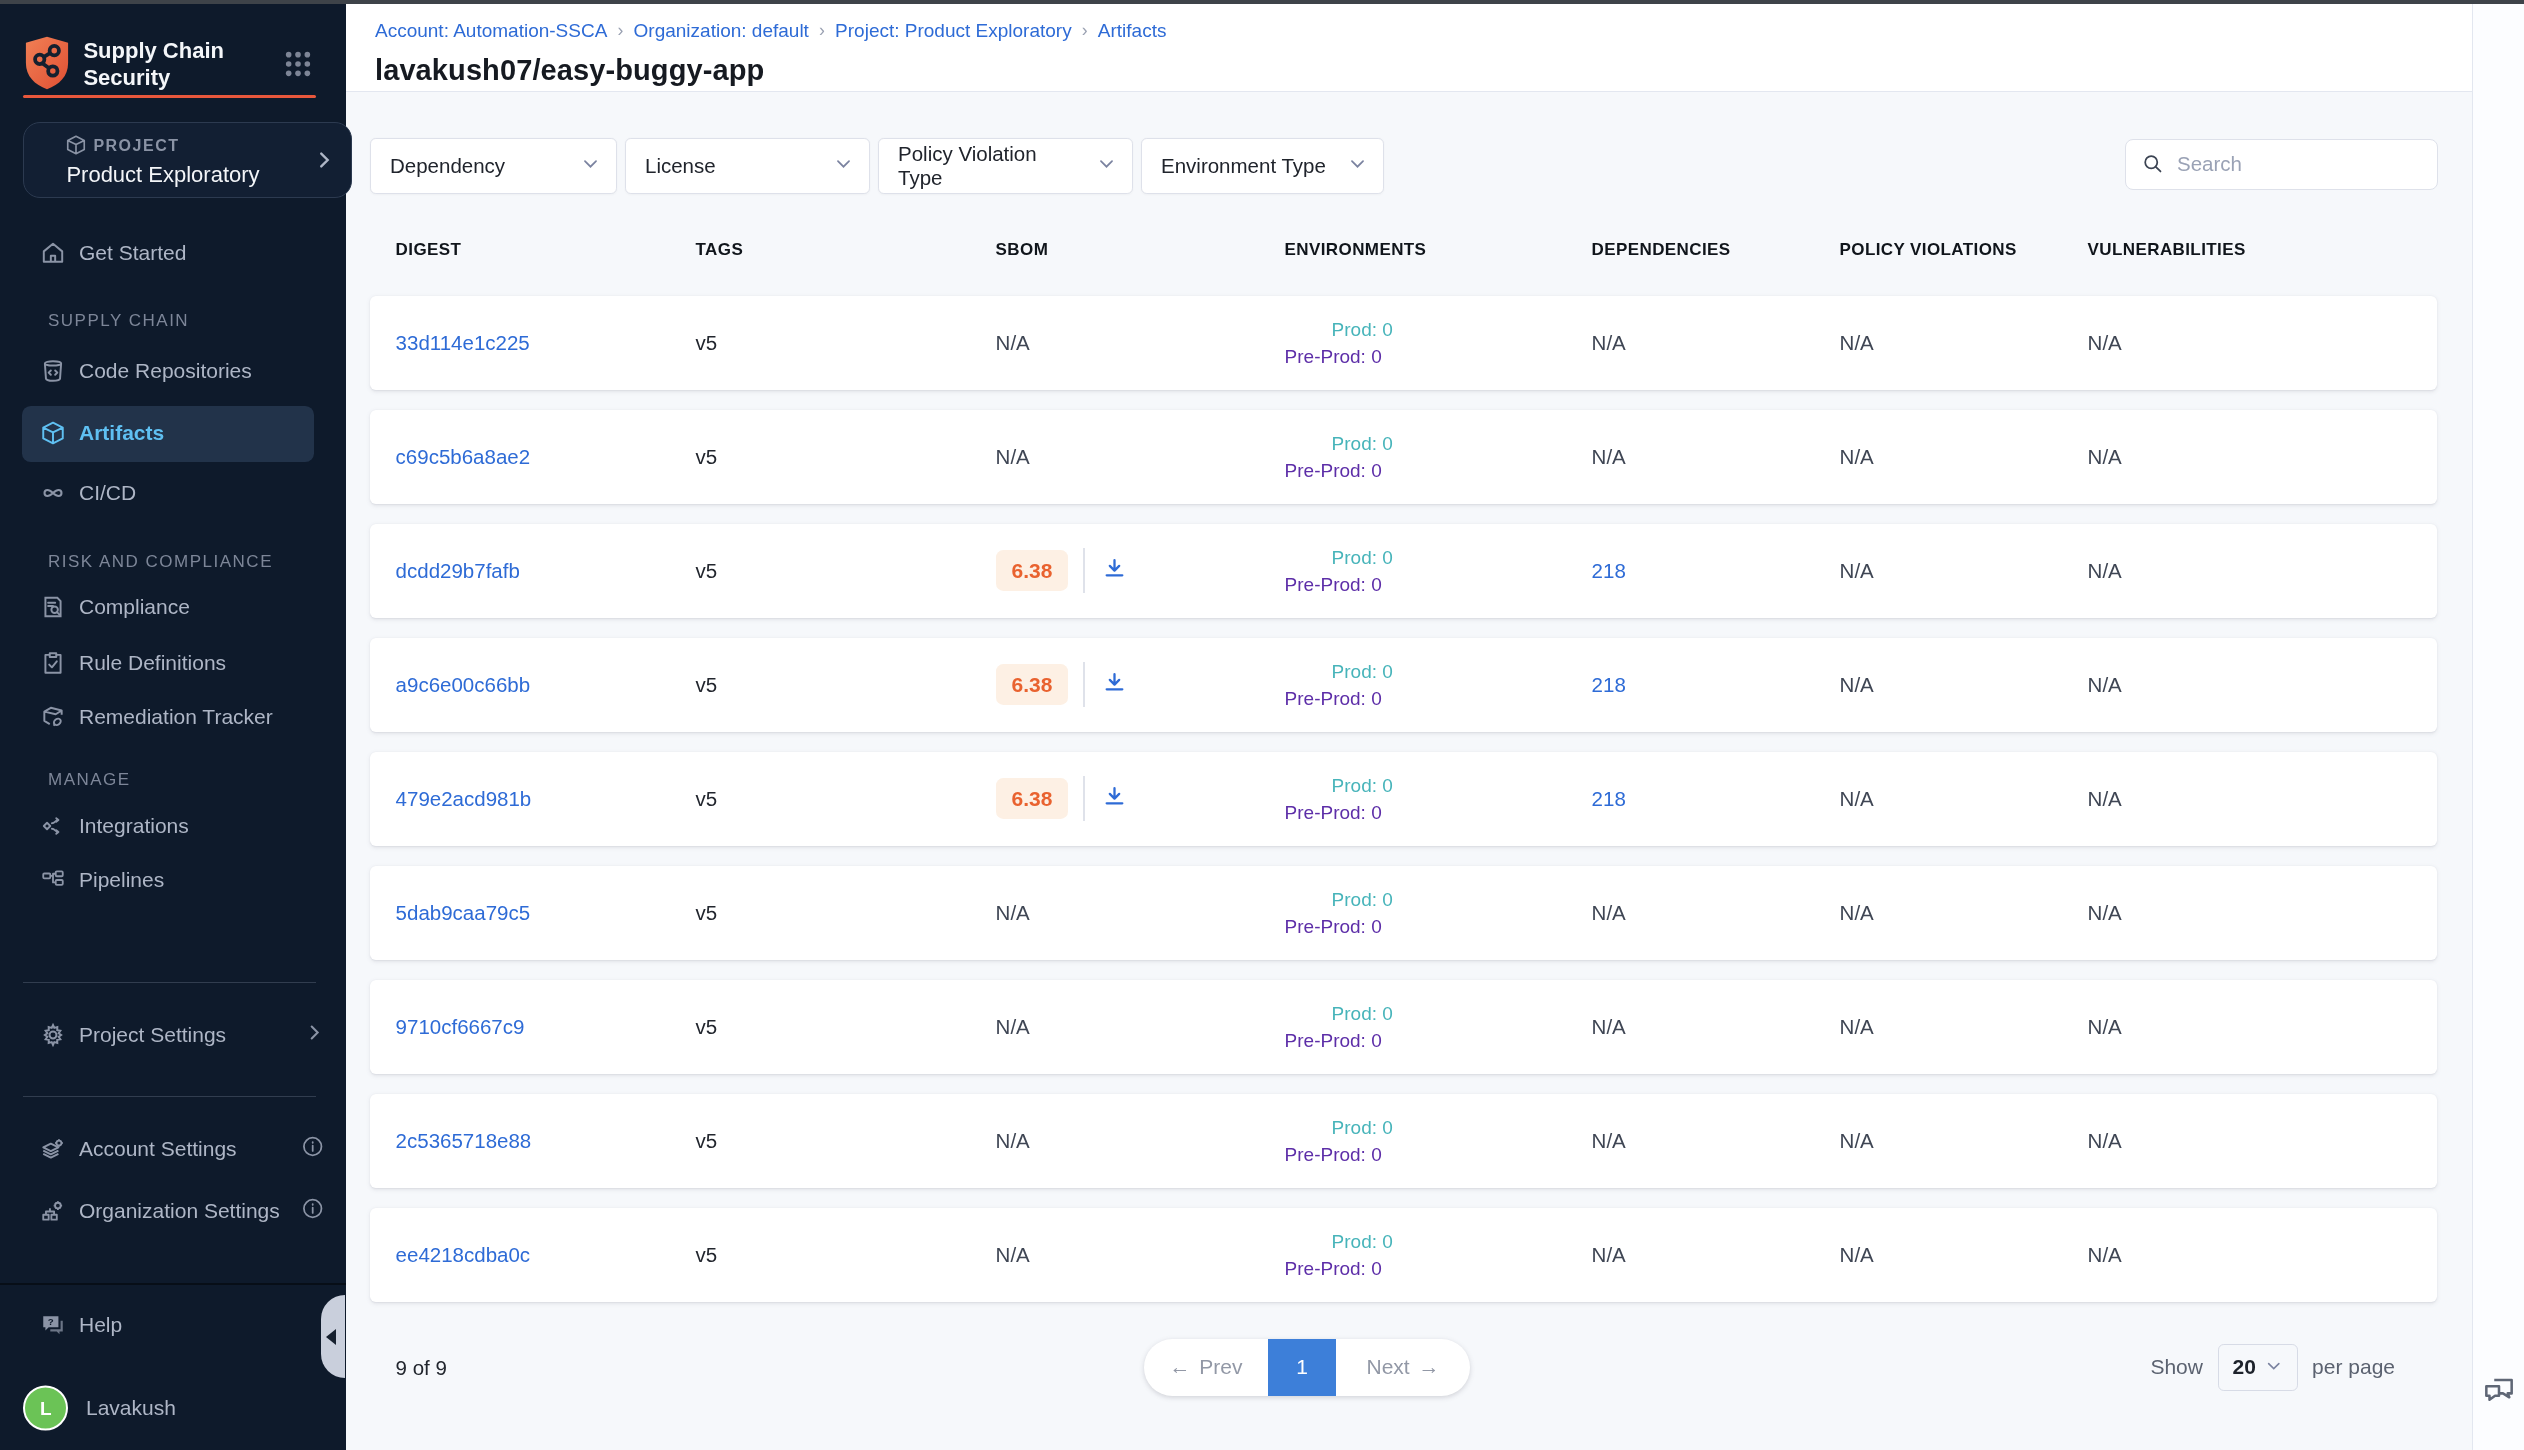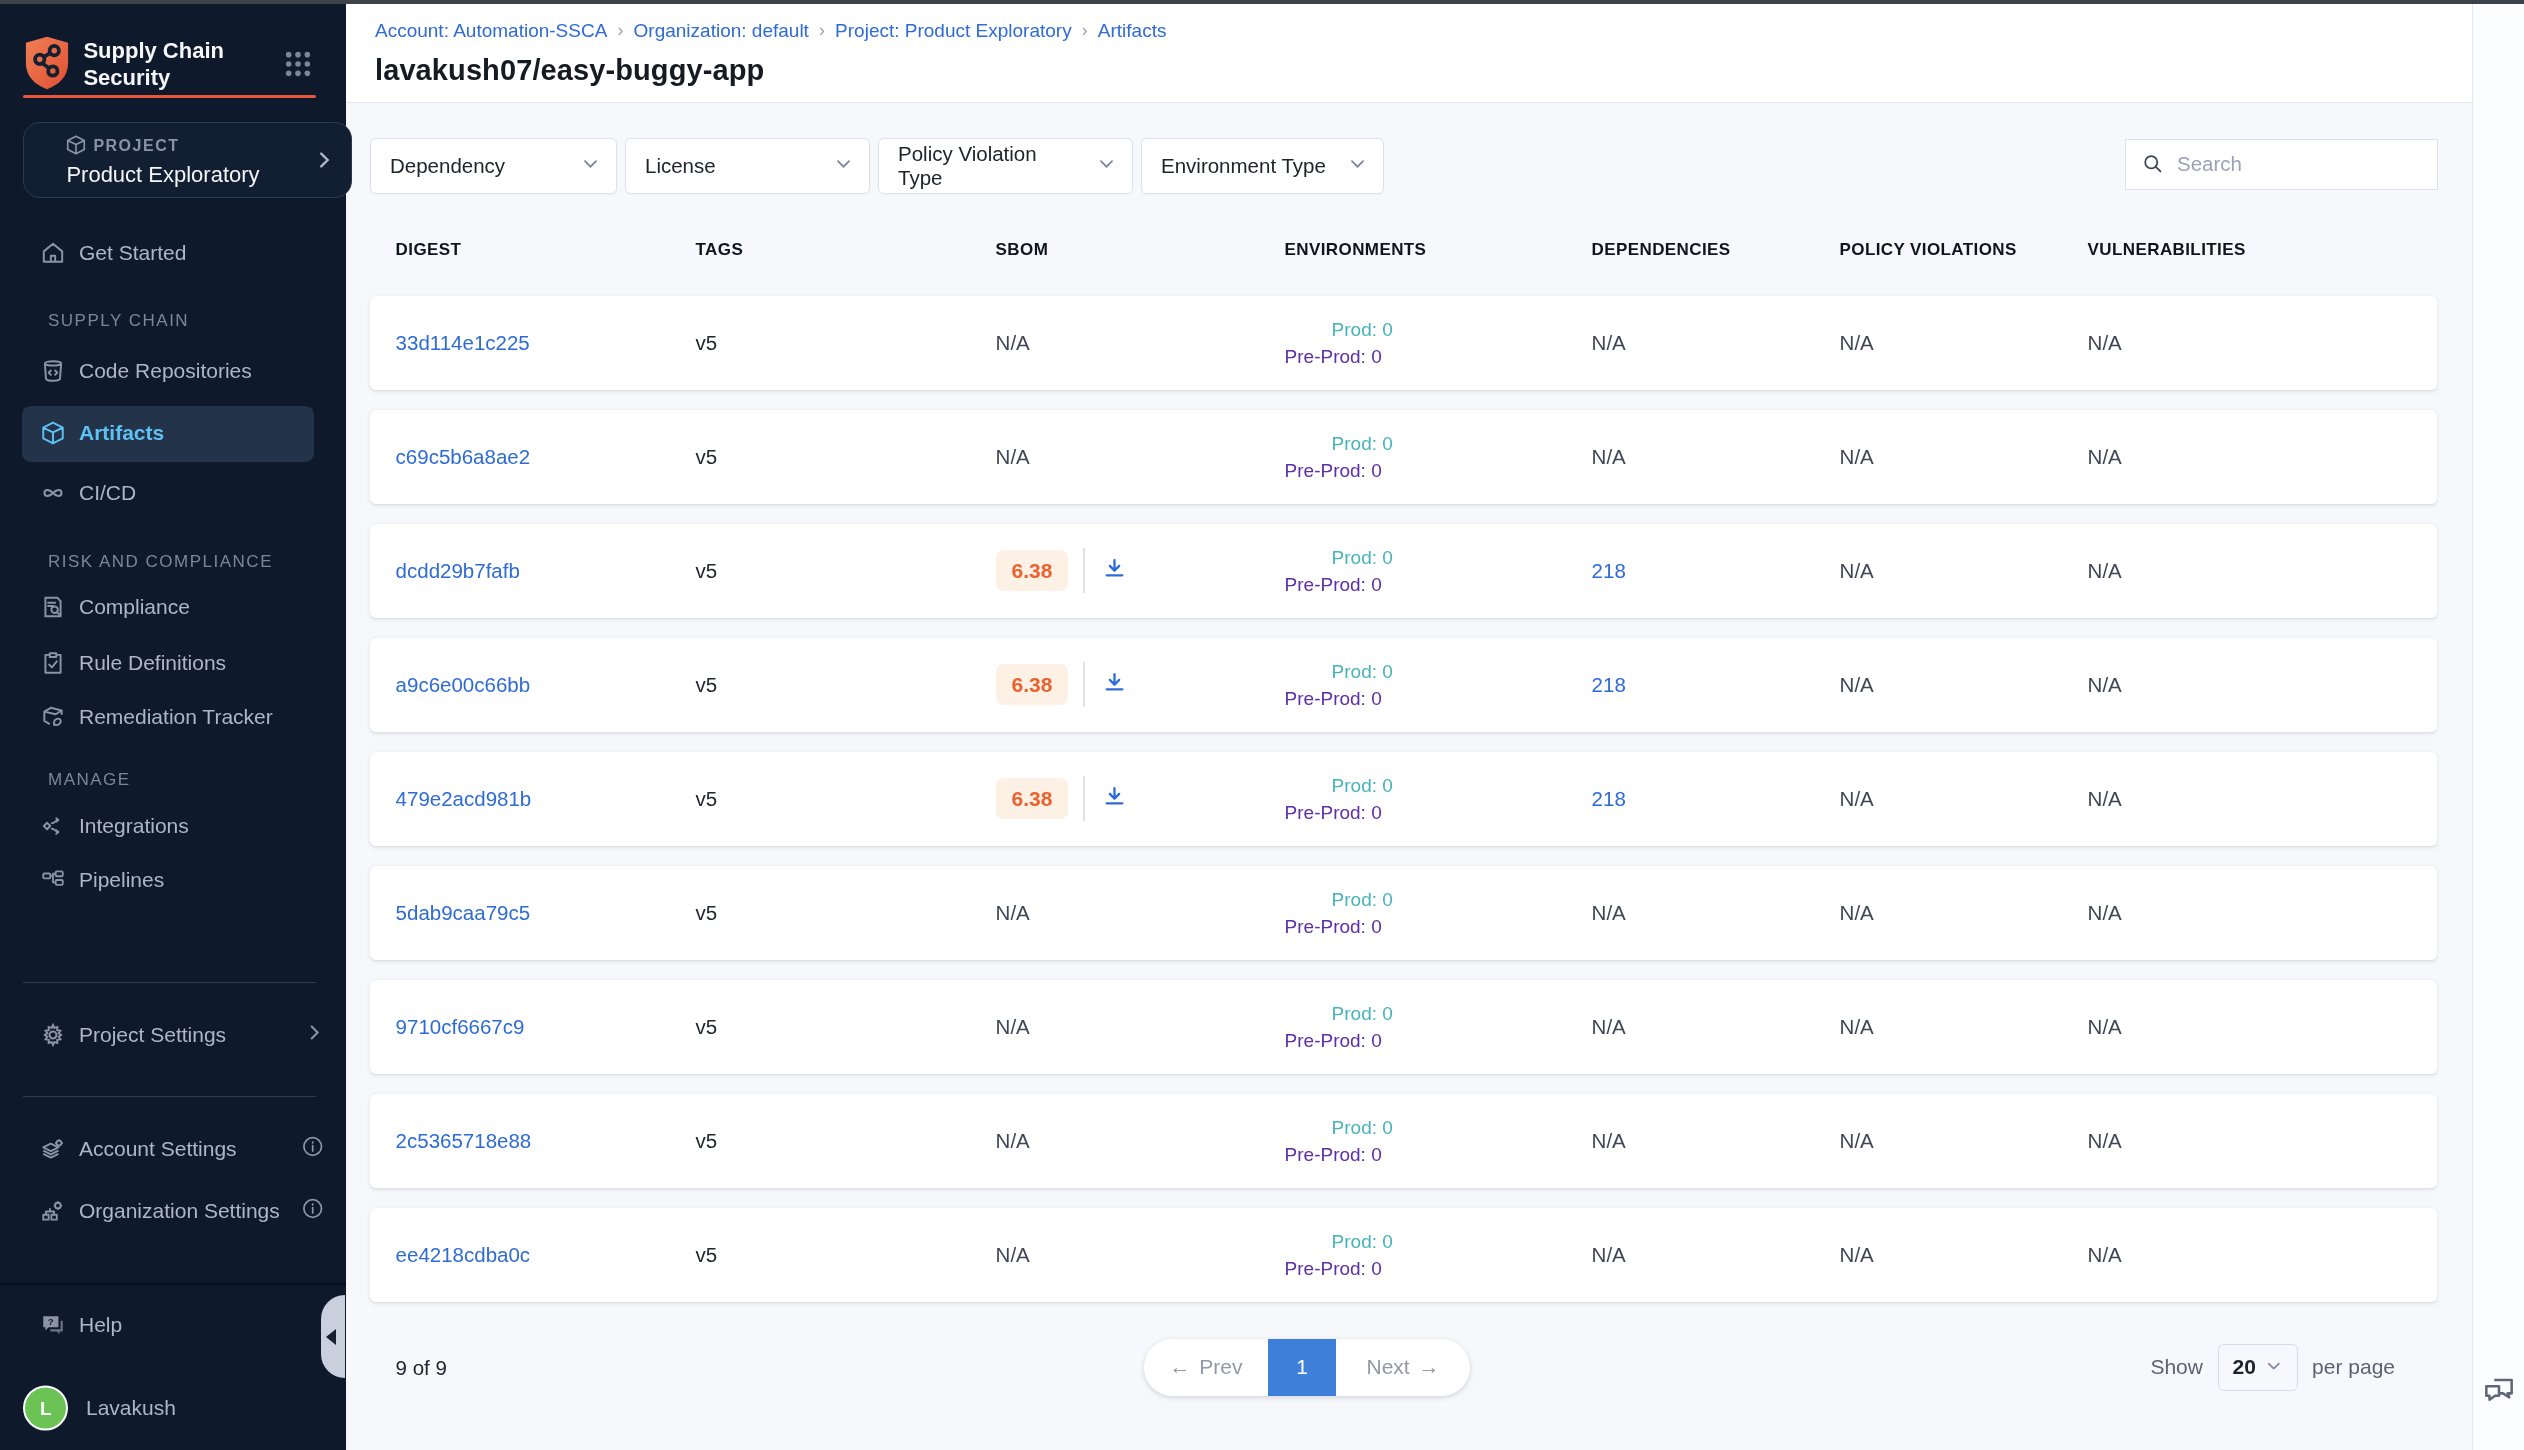--- a/index.html
+++ b/index.html
@@ -41,31 +41,31 @@
   .nav-item.with-avatar .nlabel{left:86px;}
   .collapse-handle{position:absolute;left:321px;top:1295px;width:24px;height:83px;background:#c9cfdc;border-radius:44px 0 0 44px;z-index:45;cursor:pointer;}
   .collapse-handle::after{content:"";position:absolute;left:5.1px;top:34px;border-right:10.2px solid #16202f;border-top:8px solid transparent;border-bottom:8px solid transparent;}
 
   
   #gutter{position:absolute;left:2472px;top:3.7px;width:53px;height:1447px;background:#fcfdff;border-left:1.5px solid var(--border);z-index:30;}
   .chat-fab{position:absolute;left:7.3px;top:1368px;color:#5f6776;cursor:pointer;}
 
   
   #main{position:absolute;left:346px;top:3.7px;width:2126px;height:1447px;background:var(--content-bg);}
-  #page-header{position:absolute;left:0;top:0;width:2126px;height:99px;background:#fff;border-bottom:1.5px solid var(--border);}
+  #page-header{position:absolute;left:0;top:0;width:2126px;height:88px;background:#fff;border-bottom:1.5px solid var(--border);}
   .breadcrumb{position:absolute;left:29px;top:16px;font-size:19px;display:flex;align-items:center;gap:10.2px;white-space:nowrap;}
   .crumb{color:var(--link-blue);cursor:pointer;}
   .crumb-sep{color:#9aa1b2;font-size:17.5px;}
   .page-title{position:absolute;left:29px;top:50px;font-size:29px;font-weight:700;color:#161a21;letter-spacing:0.1px;}
 
   .filters{position:absolute;left:24px;top:134px;display:flex;gap:8px;}
   .filter-select{height:56px;background:#fff;border:1.5px solid #dee1ea;border-radius:5.8px;display:flex;align-items:center;justify-content:space-between;padding:0 16px 0 19px;font-size:20.5px;color:#20242c;cursor:pointer;box-shadow:0 0.7px 2.2px rgba(40,41,61,0.04);}
   .filter-select .chev{color:#7b83a0;margin-left:22px;}
   .f0{width:247px;}.f1{width:245px;}.f2{width:255px;}.f3{width:243px;}
-  .search-box{position:absolute;right:34px;top:135px;width:313px;height:51px;background:#fff;border:1.5px solid #dee1ea;border-radius:0;display:flex;align-items:center;padding:0 14.6px;}
+  .search-box{position:absolute;right:34px;top:135px;width:313px;height:51px;background:#fff;border:1.5px solid #dee1ea;border-radius:8px;display:flex;align-items:center;padding:0 14.6px;}
   .search-box svg{color:#3c4453;flex:0 0 auto;}
   .search-box input{border:none;outline:none;font-size:20.5px;color:#2a2f3a;margin-left:13px;width:100%;font-family:inherit;background:transparent;}
   .search-box input::placeholder{color:#9aa2b5;}
 
   .row-grid{display:grid;grid-template-columns:300px 300px 289px 307px 248px 248px 1fr;align-items:center;padding-left:25.6px;}
   .table-header{position:absolute;left:24px;top:216px;width:2067px;height:61px;font-size:17px;font-weight:700;color:#10151b;letter-spacing:0.4px;}
   #rows{position:absolute;left:24px;top:292px;width:2067px;}
   .data-row{position:relative;width:2067px;height:94px;background:#fff;border-radius:5.8px;margin-bottom:20px;box-shadow:0 0.7px 1.5px rgba(40,41,61,0.06),0 1.5px 4.4px rgba(96,97,112,0.12);cursor:pointer;font-size:20.5px;color:#22262e;}
   .digest{color:var(--link-blue);}
   .na{color:var(--na);}

